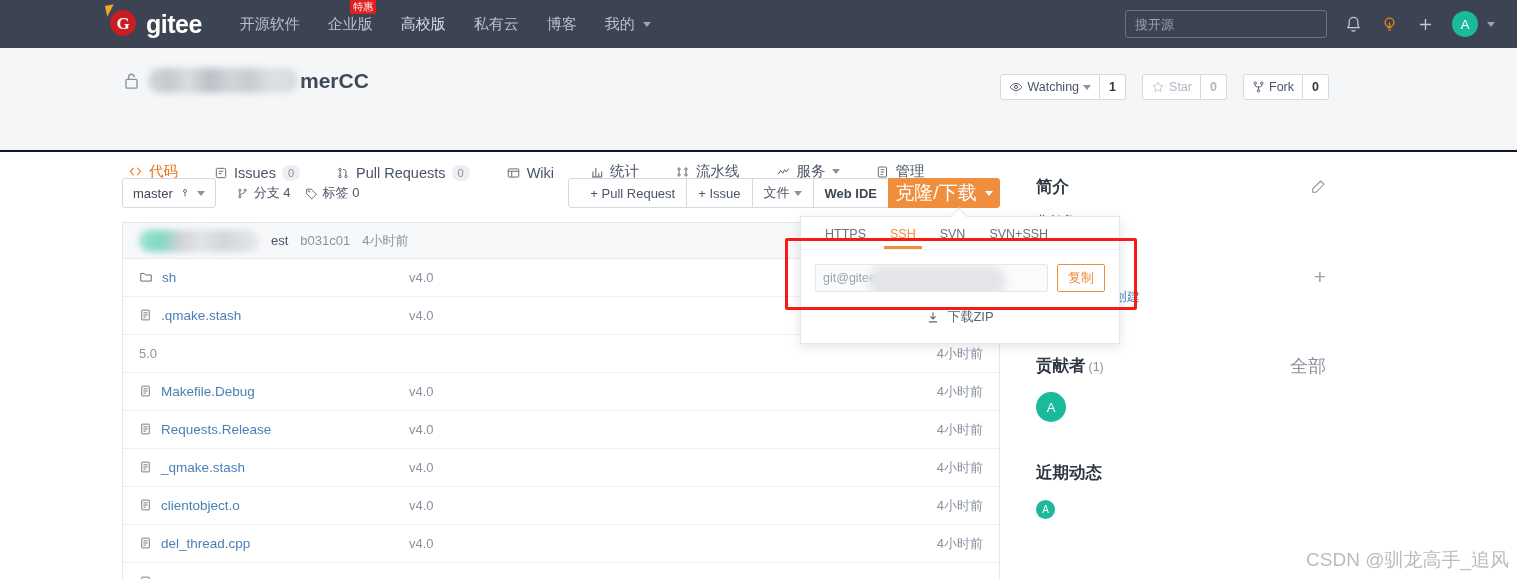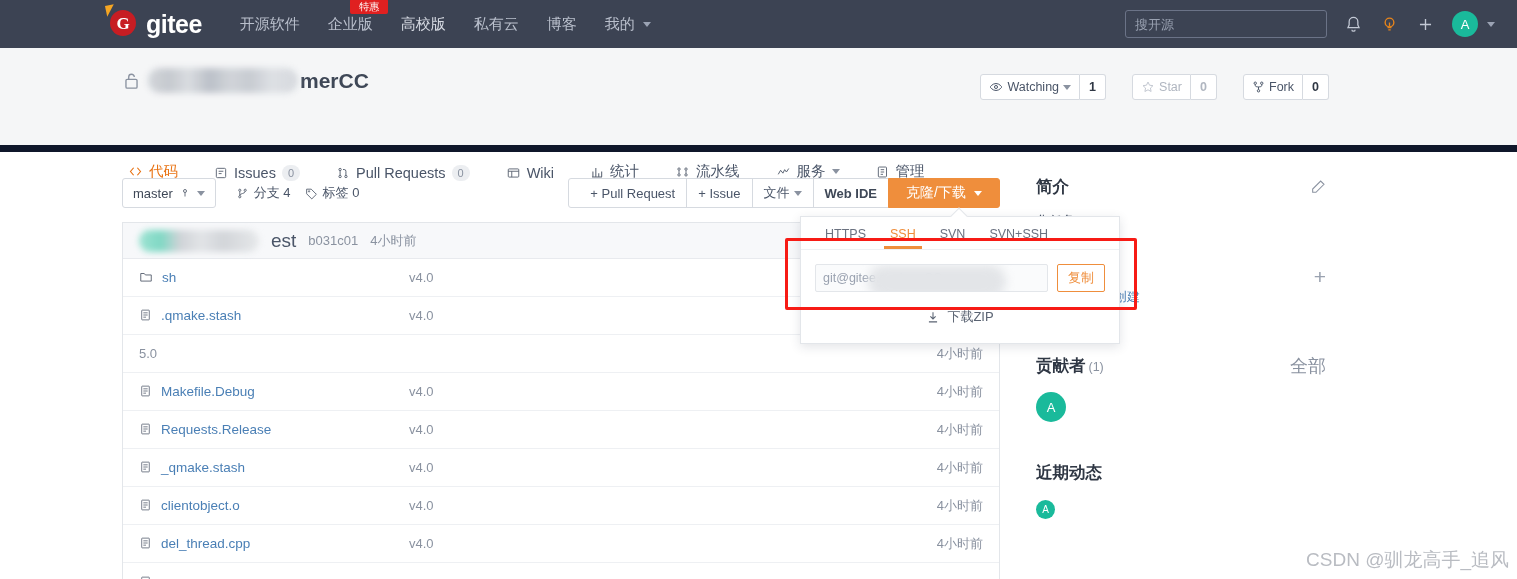--- a/index.html
+++ b/index.html
@@ -43,21 +43,21 @@
   .nav-links { display: flex; align-items: center; gap: 28px; }
   .nav-link {
     position: relative; color: #b9bfcc; font-size: 15px;
     text-decoration: none; white-space: nowrap; cursor: pointer;
   }
   .nav-link.light { color: #d7dbe3; }
   .nav-badge {
     position: absolute; top: -16px; left: 50%;
     background: #e02020; color: #fff;
     font-size: 10px; line-height: 13px;
-    padding: 1px 9px; border-radius: 2px;
+    padding: 1px 3px; border-radius: 2px;
     white-space: nowrap;
   }
   .caret-down {
     display: inline-block; width: 0; height: 0; margin-left: 4px;
     border-left: 4px solid transparent; border-right: 4px solid transparent;
     border-top: 5px solid #9ba3b4; vertical-align: middle;
   }
   .nav-right {
     margin-left: auto; display: flex; align-items: center;
     gap: 17px; padding-right: 22px;
@@ -73,39 +73,39 @@
   .avatar-nav {
     width: 26px; height: 26px; border-radius: 50%;
     background: #1aba9b; color: #fff;
     display: flex; align-items: center; justify-content: center;
     font-size: 13px;
   }
 
   
   .repo-header {
     position: absolute; left: 0; top: 48px; width: 1517px; height: 104px;
-    background: #f5f6f7; border-bottom: 7px solid #0f172a;
+    background: #f5f6f7; border-bottom: 2px solid #0f172a;
   }
   .repo-title-row {
     position: absolute; left: 122px; top: 20px;
     display: flex; align-items: center; gap: 7px;
   }
   .repo-name {
     font-size: 21px; color: #3f4857; font-weight: bold;
     display: flex; align-items: center;
   }
   .blur-block {
     display: inline-block; height: 25px; width: 150px;
     border-radius: 12px;
     background: linear-gradient(90deg,#d2d5da 0%,#c3c7cd 14%,#d9dce0 27%,#b9bec6 41%,#cfd3d8 55%,#c5c9d0 68%,#dcdfe3 82%,#d5d8dd 100%);
     filter: blur(3px); opacity: .95; margin-right: 2px;
   }
   .repo-actions {
     position: absolute; right: 188px; top: 26px;
-    display: flex; align-items: center; gap: 26px;
+    display: flex; align-items: center; gap: 16px;
   }
   .btn-group { display: flex; align-items: stretch; }
   .btn-seg {
     height: 26px; border: 1px solid #d6dae0; background: #fff;
     display: flex; align-items: center; gap: 4px;
     padding: 0 8px; font-size: 12.5px; color: #4a5568; cursor: pointer;
   }
   .btn-seg.left { border-radius: 3px 0 0 3px; }
   .btn-seg.count {
     border-radius: 0 3px 3px 0; border-left: none;
@@ -155,21 +155,21 @@
   .tb-btn {
     height: 30px; border: 1px solid #d6dae0; background: #fff;
     display: flex; align-items: center; gap: 4px;
     padding: 0 11px; font-size: 13px; color: #4a5568;
     cursor: pointer; margin-left: -1px;
   }
   .tb-btn:first-child { border-radius: 3px 0 0 3px; margin-left: 0; padding-left: 21px; }
   .tb-btn.bold { font-weight: bold; color: #3f4857; }
   .tb-btn.primary {
     background: #ef8e3c; border-color: #ef8e3c; color: #fff;
-    font-size: 14px; padding: 0 0; border-radius: 0 3px 3px 0;
+    font-size: 19px; padding: 0 0; border-radius: 0 3px 3px 0;
     min-width: 112px; justify-content: center; gap: 8px;
   }
   .caret-w {
     width: 0; height: 0;
     border-left: 4px solid transparent; border-right: 4px solid transparent;
     border-top: 5px solid #fff;
   }
   .caret-g {
     width: 0; height: 0;
     border-left: 4px solid transparent; border-right: 4px solid transparent;
@@ -184,21 +184,21 @@
   }
   .commit-row {
     height: 36px; background: #f7f8fa; border-bottom: 1px solid #e8eaee;
     display: flex; align-items: center; padding: 0 16px; gap: 12px;
   }
   .commit-blur {
     width: 120px; height: 22px; border-radius: 11px;
     background: linear-gradient(90deg,#9fe3d3 0%,#7fd8c4 18%,#cfd3d7 34%,#e2e4e7 52%,#d2d5d9 70%,#e6e8ea 100%);
     filter: blur(3px);
   }
-  .commit-msg { font-size: 19px; color: #4a5568; }
+  .commit-msg { font-size: 13px; color: #4a5568; }
   .commit-sha { font-size: 13px; color: #8a92a0; }
   .commit-time { font-size: 13px; color: #8a92a0; }
   .frow {
     height: 38px; border-bottom: 1px solid #eef0f3;
     display: flex; align-items: center; padding: 0 16px;
   }
   .fname {
     display: flex; align-items: flex-start; gap: 9px;
     width: 270px; font-size: 13.5px; color: #4a7fb5; cursor: pointer;
   }

